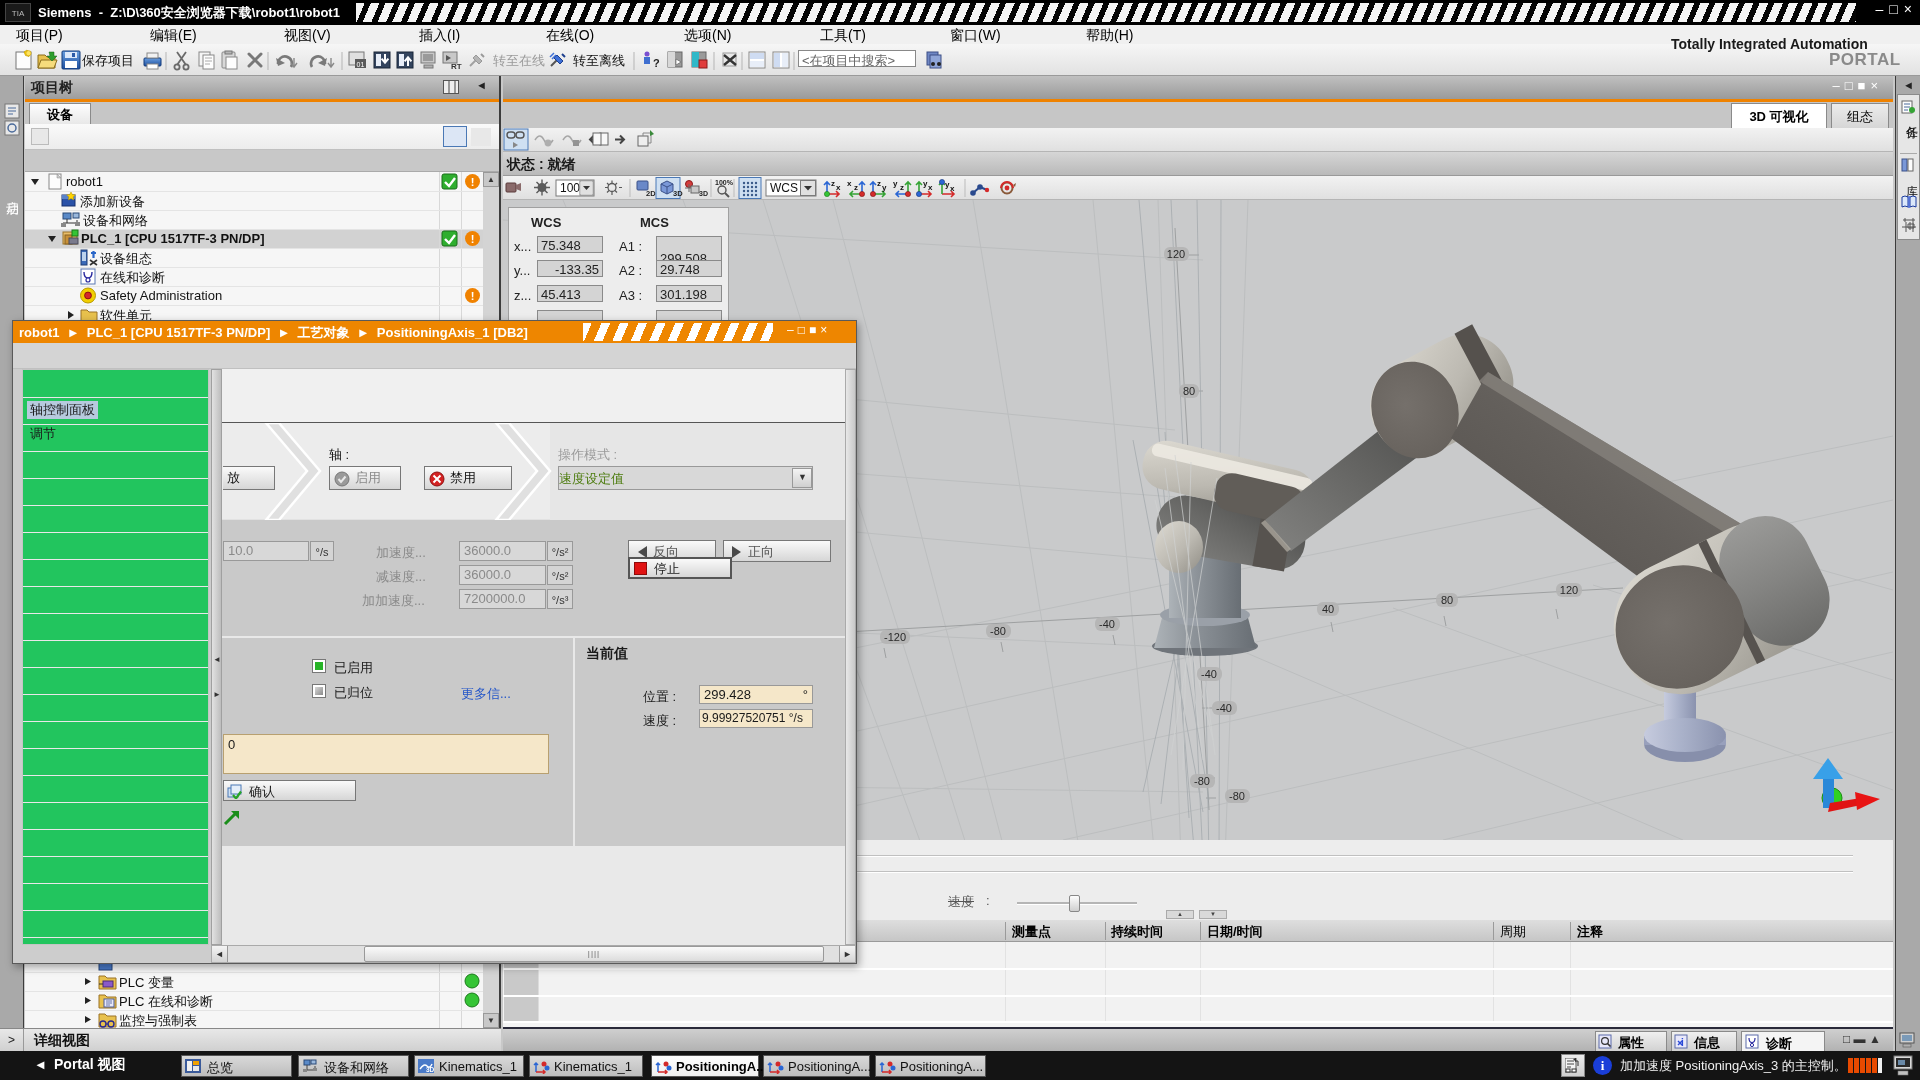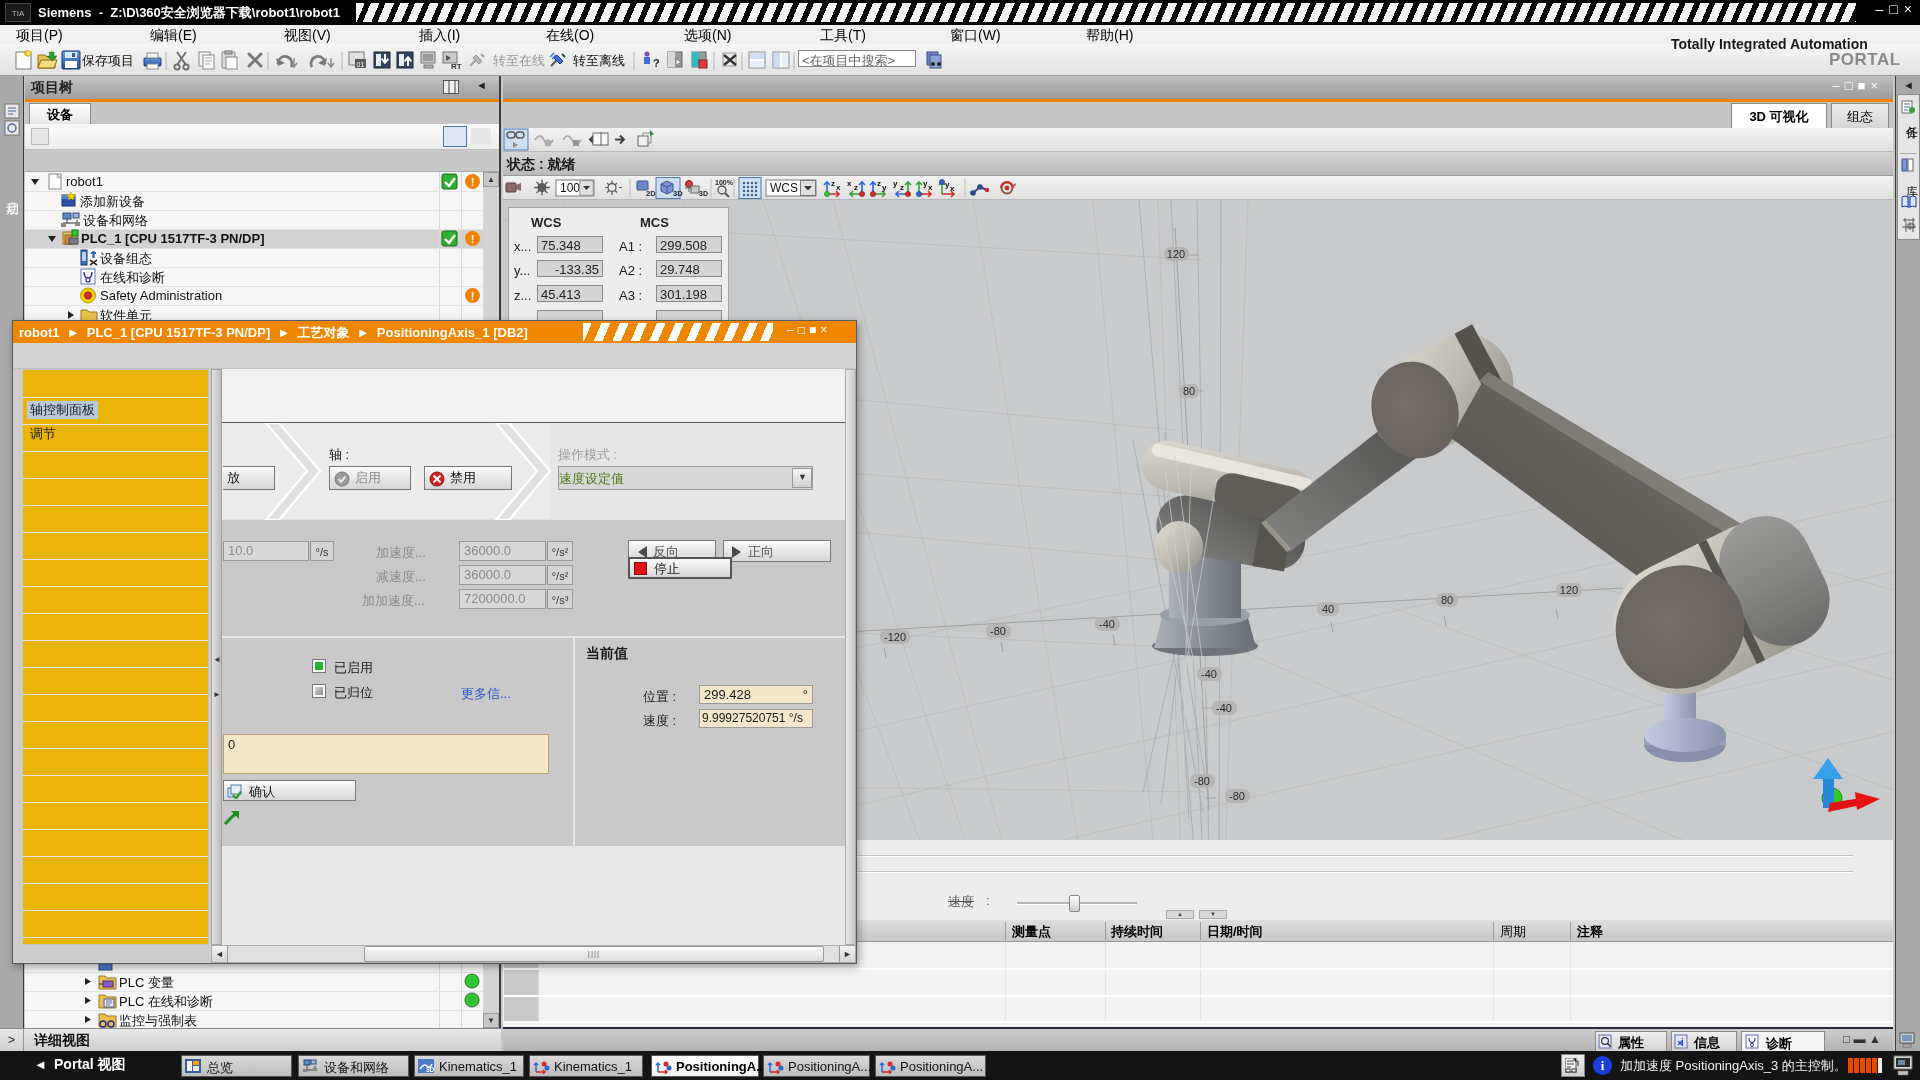--- a/index.html
+++ b/index.html
@@ -723,21 +723,21 @@
     </g>
   </svg>
   </div>
 
   <div class="ab" id="wcspanel" style="left:5px;top:131px;width:221px;height:115px;background:#ededed;border:1px solid #a0a0a0;font-size:13px;color:#222">
     <span class="ab tx" style="left:22px;top:7px;font-weight:bold">WCS</span>
     <span class="ab tx" style="left:131px;top:7px;font-weight:bold">MCS</span>
     <span class="ab tx" style="left:5px;top:31px">x...</span>
     <div class="ab tx" style="left:28px;top:28px;width:66px;height:17px;background:#d4d4d4;border:1px solid #8a8a8a;padding:1px 3px">75.348</div>
     <span class="ab tx" style="left:110px;top:31px">A1 :</span>
-    <div class="ab tx" style="left:147px;top:28px;width:66px;height:17px;background:#d4d4d4;border:1px solid #8a8a8a;padding:1px 3px">299.508</div>
+    <div class="ab tx" style="left:147px;top:28px;width:66px;height:17px;background:#d4d4d4;border:1px solid #8a8a8a;padding:14px 3px">299.508</div>
     <span class="ab tx" style="left:5px;top:55px">y...</span>
     <div class="ab tx" style="left:28px;top:52px;width:66px;height:17px;background:#d4d4d4;border:1px solid #8a8a8a;padding:1px 17px">-133.35</div>
     <span class="ab tx" style="left:110px;top:55px">A2 :</span>
     <div class="ab tx" style="left:147px;top:52px;width:66px;height:17px;background:#d4d4d4;border:1px solid #8a8a8a;padding:1px 3px">29.748</div>
     <span class="ab tx" style="left:5px;top:80px">z...</span>
     <div class="ab tx" style="left:28px;top:77px;width:66px;height:17px;background:#d4d4d4;border:1px solid #8a8a8a;padding:1px 3px">45.413</div>
     <span class="ab tx" style="left:110px;top:80px">A3 :</span>
     <div class="ab tx" style="left:147px;top:77px;width:66px;height:17px;background:#d4d4d4;border:1px solid #8a8a8a;padding:1px 3px">301.198</div>
     <div class="ab tx" style="left:28px;top:102px;width:66px;height:13px;background:#d4d4d4;border:1px solid #8a8a8a;border-bottom:none"></div>
     <div class="ab tx" style="left:147px;top:102px;width:66px;height:13px;background:#d4d4d4;border:1px solid #8a8a8a;border-bottom:none"></div>
@@ -943,21 +943,21 @@
 <div class="ab" id="dialog" style="left:12px;top:320px;width:845px;height:644px;background:#cdcdcd;border:1px solid #5a5a5a;box-shadow:2px 3px 8px rgba(0,0,0,.35);font-size:13px;color:#1a1a1a">
 
   <div class="ab" style="left:0;top:0;width:843px;height:22px;background:#ee8600">
     <span class="ab tx" style="left:6px;top:3px;color:#fff;font-weight:bold">robot1&nbsp; ► &nbsp;PLC_1 [CPU 1517TF-3 PN/DP]&nbsp; ► &nbsp;工艺对象&nbsp; ► &nbsp;PositioningAxis_1 [DB2]</span>
     <div class="ab" style="left:570px;top:2px;width:190px;height:18px;background:repeating-linear-gradient(113deg,#fff 0 8px,#ee8600 8px 17px)"></div>
     <span class="ab tx" style="left:774px;top:2px;color:#fff;font-size:12px;letter-spacing:4px">–□■×</span>
   </div>
 
   <div class="ab" style="left:0;top:22px;width:843px;height:26px;background:#d4d4d4;border-bottom:1px solid #c0c0c0"></div>
 
-  <div class="ab" style="left:9px;top:48px;width:187px;height:576px;background:#eab308;border:1px solid #c4c4c4">
+  <div class="ab" style="left:9px;top:48px;width:187px;height:576px;background:#22c55e;border:1px solid #c4c4c4">
     <svg class="ab" style="left:0;top:0" width="185" height="574">
       <g stroke="#e8e8e8">
             <path d="M0 27.5h185M0 54.5h185M0 81.5h185M0 108.5h185M0 135.5h185M0 162.5h185M0 189.5h185M0 216.5h185M0 243.5h185M0 270.5h185M0 297.5h185M0 324.5h185M0 351.5h185M0 378.5h185M0 405.5h185M0 432.5h185M0 459.5h185M0 486.5h185M0 513.5h185M0 540.5h185M0 567.5h185"></path>
           </g>
     </svg>
     <div class="ab tx" style="left:4px;top:31px;background:#b7cade;padding:0 3px">轴控制面板</div>
     <div class="ab tx" style="left:4px;top:55px;padding:0 3px">调节</div>
   </div>
 
   <div class="ab" style="left:198px;top:48px;width:11px;height:576px;background:linear-gradient(90deg,#e2e2e2,#bdbdbd);border:1px solid #a0a0a0">
@@ -972,21 +972,21 @@
   <div class="ab" style="left:537px;top:102px;width:295px;height:97px;background:#e6e6e6"></div>
   <div class="ab" style="left:209px;top:525px;width:623px;height:99px;background:#e9e9e9"></div>
 
   <svg class="ab" style="left:209px;top:102px" width="623" height="97">
     <path d="M44 0 L85 48 L44 97 L57 97 L98 48 L57 0 Z" fill="#e0e0e0" stroke="#fff" stroke-width="2.5"></path>
     <path d="M274 0 L315 48 L274 97 L287 97 L328 48 L287 0 Z" fill="#e0e0e0" stroke="#fff" stroke-width="2.5"></path>
   </svg>
 
   <div class="ab tx" style="left:210px;top:145px;width:52px;height:24px;background:linear-gradient(#fafafa,#d6d6d6);border:1px solid #777;border-left:none;line-height:22px;padding-left:4px">放</div>
   <span class="ab tx" style="left:316px;top:125px">轴 :</span>
-  <div class="ab tx" style="left:316px;top:145px;width:82px;height:24px;background:linear-gradient(#fafafa,#d6d6d6);border:1px solid #777">
+  <div class="ab tx" style="left:316px;top:145px;width:72px;height:24px;background:linear-gradient(#fafafa,#d6d6d6);border:1px solid #777">
     <svg class="ab" style="left:4px;top:4px" width="16" height="16">
           <circle cx="8" cy="8" r="7" fill="#9a9a9a" stroke="#777"></circle>
           <path d="M4.5 8 l2.5 3 4.5 -5.5" stroke="#e8e8e8" stroke-width="2" fill="none"></path>
         </svg>
     <span class="ab" style="left:25px;top:2px;color:#8a8a8a">启用</span>
   </div>
   <div class="ab tx" style="left:411px;top:145px;width:88px;height:24px;background:linear-gradient(#fafafa,#d6d6d6);border:1px solid #777">
     <svg class="ab" style="left:4px;top:4px" width="16" height="16">
           <circle cx="8" cy="8" r="7" fill="#d42222" stroke="#8e1111"></circle>
           <path d="M4.5 4.5 l7 7 M11.5 4.5 l-7 7" stroke="#fff" stroke-width="2"></path>

